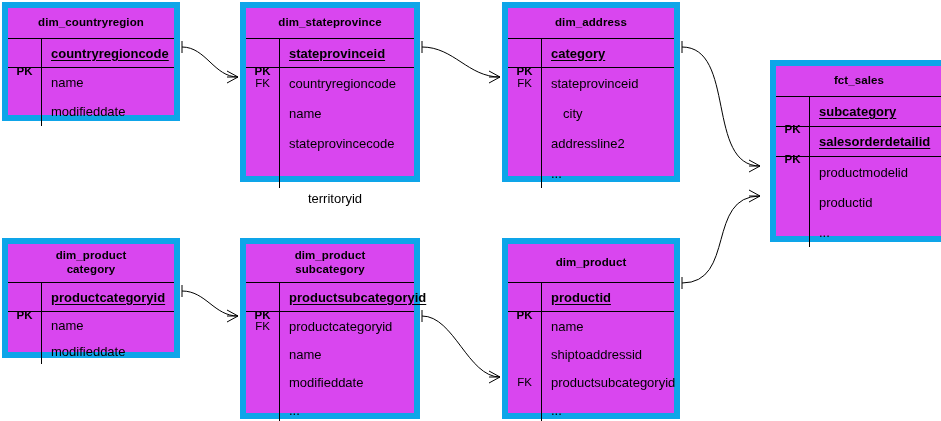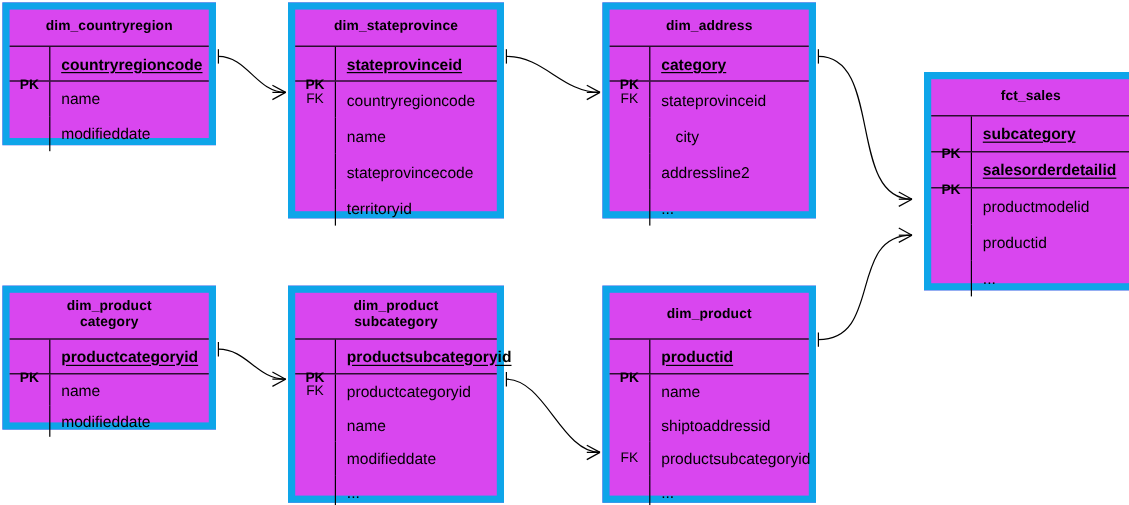--- a/index.html
+++ b/index.html
@@ -137,21 +137,21 @@
         <div class="entity-row" style="height: 30px;">
           <div class="key-cell"></div>
           <div class="key-sep"></div>
           <div class="attr-cell">name</div>
         </div>
         <div class="entity-row" style="height: 30px;">
           <div class="key-cell"></div>
           <div class="key-sep"></div>
           <div class="attr-cell">stateprovincecode</div>
         </div>
-        <div class="entity-row" style="height: 30px;">
+        <div class="entity-row" style="height: 30px; flex-direction: column;">
           <div class="key-cell"></div>
           <div class="key-sep"></div>
           <div class="attr-cell">territoryid</div>
         </div>
       </div>
       <div class="entity" style="left: 502px; top: 2px; width: 178px; height: 180px;">
         <div class="entity-title" style="height: 31px;">dim_address</div>
         <div class="entity-row divider" style="height: 29px;">
           <div class="key-cell bold">PK</div>
           <div class="key-sep"></div>

